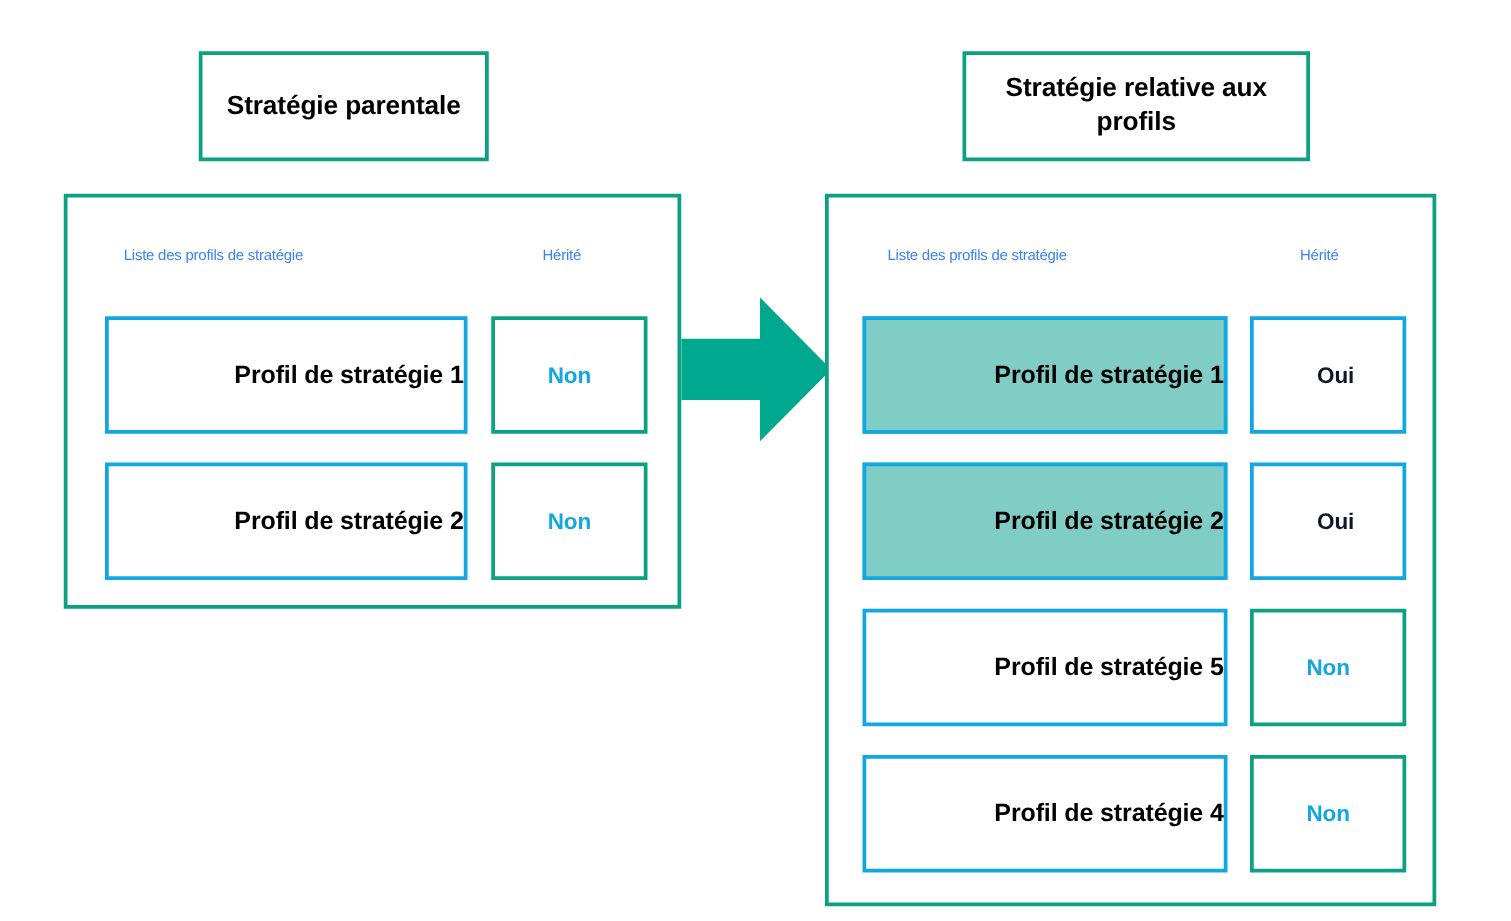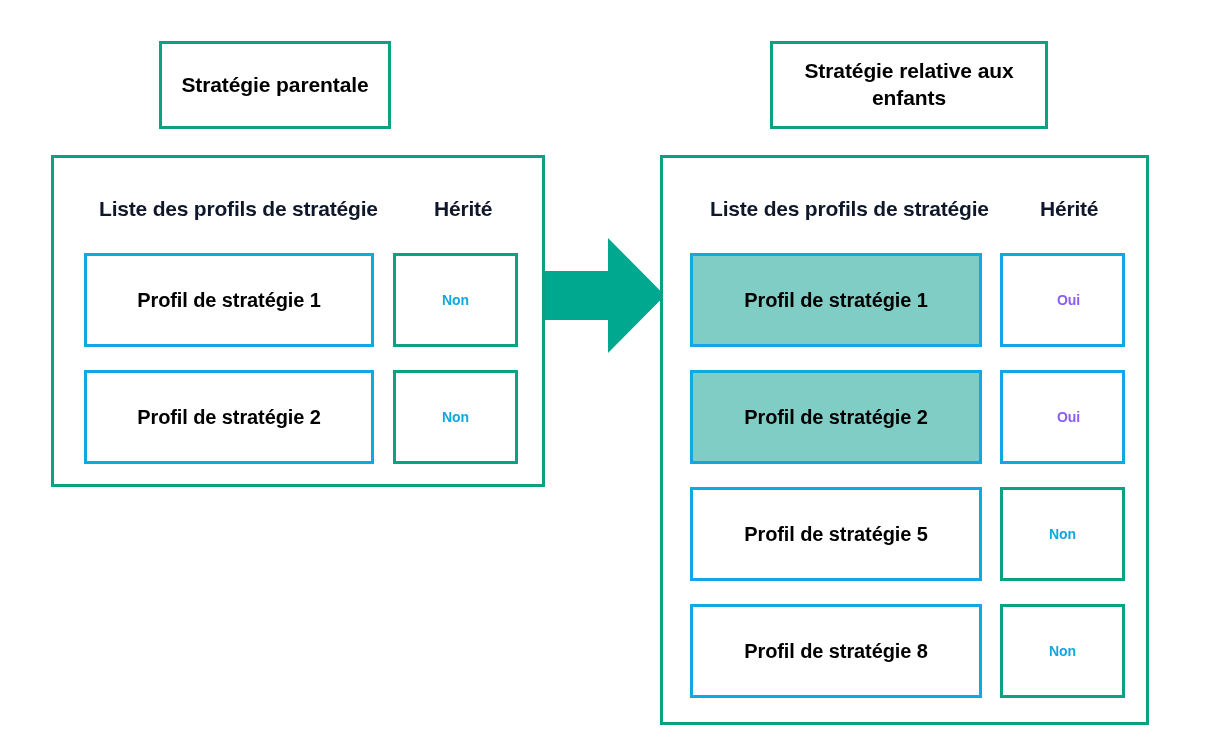--- a/index.html
+++ b/index.html
@@ -49,25 +49,25 @@
   
   .col-headers {
     position: absolute;
     top: 39px;
     left: 0;
     right: 0;
     height: 22px;
   }
   .col-head {
     position: absolute;
-    font-size: 21px;
-    font-weight: bold;
+    font-size: 12px;
+    font-weight: normal;
     letter-spacing: -0.2px;
     white-space: nowrap;
-    color: #0f172a;
+    color: #3b82f6;
   }
   #panel-left .col-head-profiles  { left: 45px; }
   #panel-left .col-head-inherited { left: 380px; }
   #panel-right .col-head-profiles  { left: 47px; }
   #panel-right .col-head-inherited { left: 377px; }
 
   
   .rows {
     position: absolute;
     left: 0;
@@ -80,46 +80,46 @@
   }
   .profile-box {
     position: absolute;
     left: 0;
     top: 0;
     box-sizing: border-box;
     border: 3px solid #11A7E2;
     background: #ffffff;
     display: flex;
     align-items: center;
-    justify-content: center;
+    justify-content: flex-end;
     font-size: 20px;
     font-weight: bold;
     letter-spacing: -0.1px;
     white-space: nowrap;
     color: #000000;
   }
   .row.highlight .profile-box { background: #80CDC6; }
 
   .inherit-box {
     position: absolute;
     top: 0;
     box-sizing: border-box;
     border: 3px solid #0DA183;
     background: #ffffff;
     display: flex;
     align-items: center;
     justify-content: center;
-    font-size: 14px;
+    font-size: 18px;
     font-weight: bold;
     letter-spacing: -0.1px;
     color: #11A7E2;
   }
   .inherit-box.yes {
     border-color: #11A7E2;
-    color: #8b5cf6;
+    color: #0f172a;
     padding-left: 12px;
   }
 
   
   #panel-left .rows  { left: 0; top: 0; width: 100%; }
   #panel-left .row   { width: 100%; }
   #panel-left .row-1 { top: 95px; }
   #panel-left .row-2 { top: 212px; }
   #panel-left .profile-box { left: 30px;  width: 290px; height: 94px; }
   #panel-left .inherit-box { left: 339px; width: 125px; height: 94px; }
@@ -178,21 +178,21 @@
   </div>
 </div>
 
 <div id="flow-arrow">
   <svg width="120" height="115" viewBox="0 0 120 115" xmlns="http://www.w3.org/2000/svg">
     <polygon points="0,33 63,33 63,0 120,57.5 63,115 63,82 0,82" fill="#00A88F"></polygon>
   </svg>
 </div>
 
 <div class="title-box" id="title-right">
-  <span>Stratégie relative aux enfants</span>
+  <span>Stratégie relative aux profils</span>
 </div>
 
 <div class="panel" id="panel-right">
 
   <div class="col-headers">
     <span class="col-head col-head-profiles">Liste des profils de stratégie</span>
     <span class="col-head col-head-inherited">Hérité</span>
   </div>
 
   <div class="rows">
@@ -218,20 +218,20 @@
       <div class="profile-box">
         <span>Profil de stratégie 5</span>
       </div>
       <div class="inherit-box no">
         <span>Non</span>
       </div>
     </div>
 
     <div class="row row-4">
       <div class="profile-box">
-        <span>Profil de stratégie 8</span>
+        <span>Profil de stratégie 4</span>
       </div>
       <div class="inherit-box no">
         <span>Non</span>
       </div>
     </div>
   </div>
 </div>
 
 </body></html>

